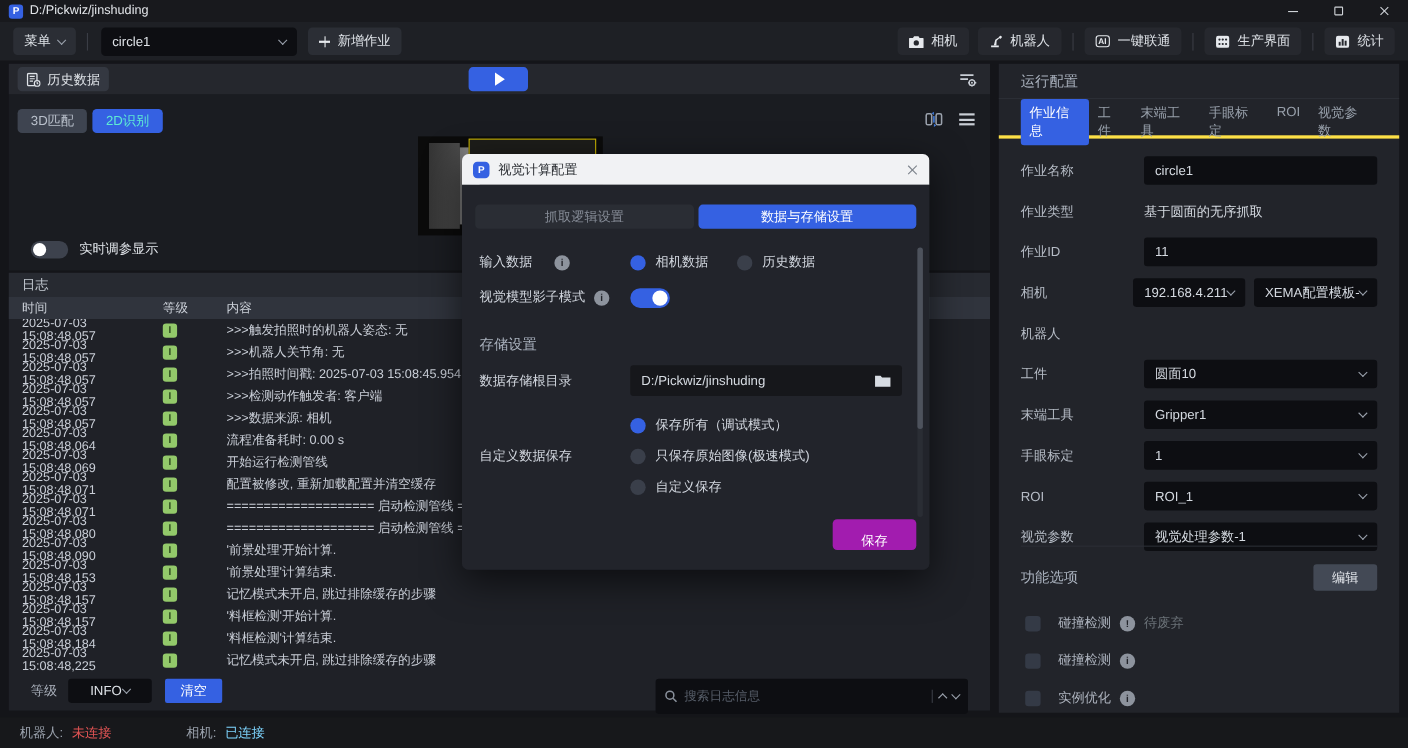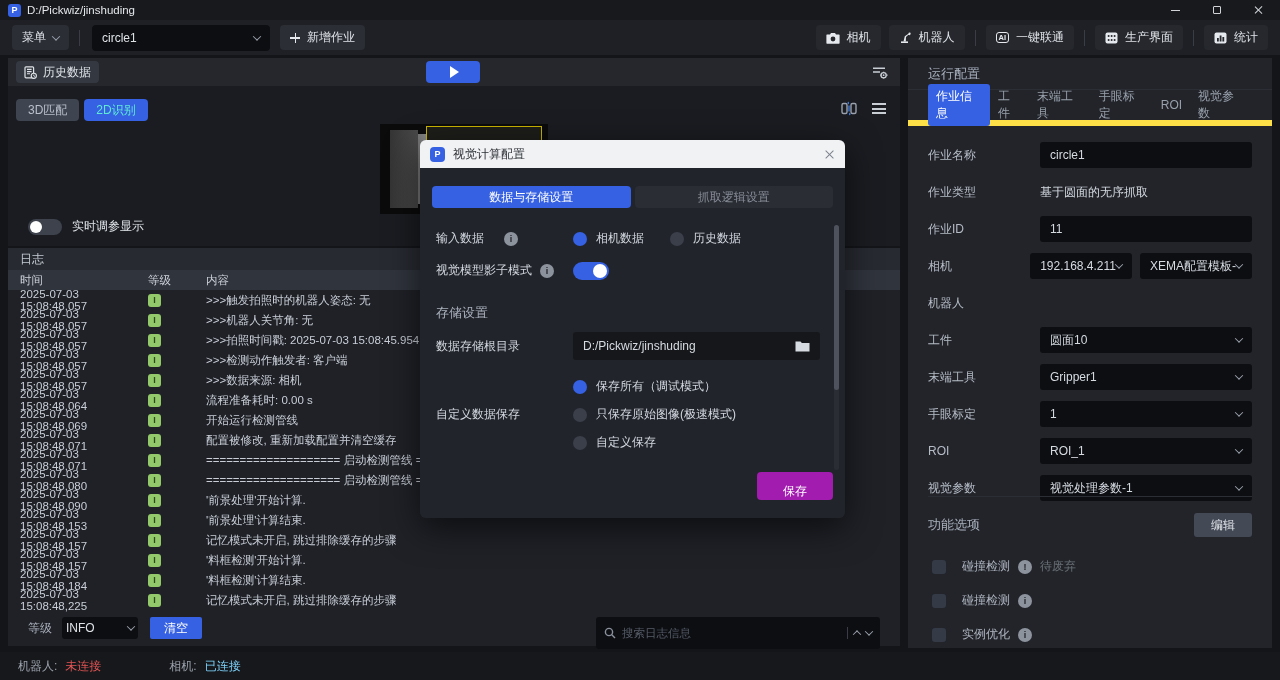--- a/index.html
+++ b/index.html
@@ -93,43 +93,43 @@
   .c-level { width:58px; }
   .c-content { flex:1; overflow:hidden; white-space:nowrap; }
   .log-rows { height:326px; overflow:hidden; }
   .log-row { height:20px; display:flex; align-items:center; color:#c9ced7; font-size:11.5px; }
   .badge-i { width:13px; height:13px; background:#93c96a; border-radius:3px; color:#2c4a1d;
     font-size:9px; font-weight:bold; display:flex; align-items:center; justify-content:center; }
   .log-filter { position:absolute; left:0; bottom:4px; width:100%; height:28px;
     display:flex; align-items:center; }
   .lvl-label { margin-left:20px; color:#aab0bb; }
   .lvl-select { margin-left:10px; width:76px; height:22px; background:#0d0e12; border-radius:3px;
-    display:flex; align-items:center; padding:0 4px; }
+    display:flex; align-items:center; padding:0 20px; }
   .lvl-select .val { flex:1; }
   .clear-btn { margin-left:12px; width:52px; height:22px; background:#3561e2; border-radius:2px;
     color:#fff; display:flex; align-items:center; justify-content:center; }
   .search-box { position:absolute; left:588px; top:3px; width:284px; height:22px;
     background:#0d0e12; border-radius:3px; display:flex; align-items:center; padding:16px 8px; gap:6px; }
   .search-box input { flex:1; background:transparent; border:none; outline:none;
     color:#c9ced7; font-size:11.5px; font-family:inherit; }
   .search-box input::placeholder { color:#565d68; }
   .sep-thin { width:1px; height:12px; background:#3a3d45; }
 
   
   .statusbar { position:absolute; left:0; top:652px; width:1280px; height:28px;
     background:#17181b; display:flex; align-items:center; gap:8px; padding-left:18px; }
   .statusbar .lab { color:#9aa1ac; }
 
   
   .right-panel { position:absolute; left:908px; top:58px; width:364px; height:590px;
     background:#22242a; }
   .rp-head { height:32px; display:flex; align-items:center; padding-left:20px;
     color:#a9b1bd; font-size:13px; border-bottom:1px solid #2b2e35; }
-  .rp-tabs { height:36px; display:flex; align-items:center; padding:0 20px;
-    justify-content:space-between; border-bottom:6px solid #fde047; }
+  .rp-tabs { height:36px; display:flex; align-items:flex-start; padding:0 20px;
+    justify-content:space-between; border-bottom:3px solid #fde047; }
   .rp-tab { color:#98a0ab; font-size:12px; padding:4px 8px; border-radius:3px; }
   .rp-tab.on { background:#3561e2; color:#fff; }
   .fields { position:absolute; left:20px; top:84px; width:324px; }
   .frow { display:flex; align-items:center; height:26px; margin-bottom:11px; }
   .frow .flab { width:112px; color:#b6bcc6; }
   .inp { flex:1; height:26px; background:#0d0e12; border-radius:3px; border:none; outline:none;
     color:#d6dbe2; padding:0 10px; font-size:12px; font-family:inherit; }
   .sel { flex:1; height:26px; background:#0d0e12; border-radius:3px; display:flex;
     align-items:center; padding:0 10px; color:#d6dbe2; }
   .sel .val { flex:1; overflow:hidden; white-space:nowrap; }
@@ -581,25 +581,25 @@
 </div>
 
 <div class="modal">
   <div class="m-head">
     <span class="m-logo">P</span>
     <span class="m-title">视觉计算配置</span>
     <span class="m-close"></span>
   </div>
   <div class="m-body">
     <div class="m-tabs">
+      <div class="m-tab off">
+        <span>抓取逻辑设置</span>
+      </div>
       <div class="m-tab on">
         <span>数据与存储设置</span>
-      </div>
-      <div class="m-tab off">
-        <span>抓取逻辑设置</span>
       </div>
     </div>
 
     <div class="m-row" style="top:62px; gap:20px;">
       <span class="m-lab">输入数据</span>
       <span class="info-ic i"></span>
     </div>
     <div class="m-row" style="top:62px; left:153px;">
       <span class="radio-item">
         <span class="radio on"></span>

